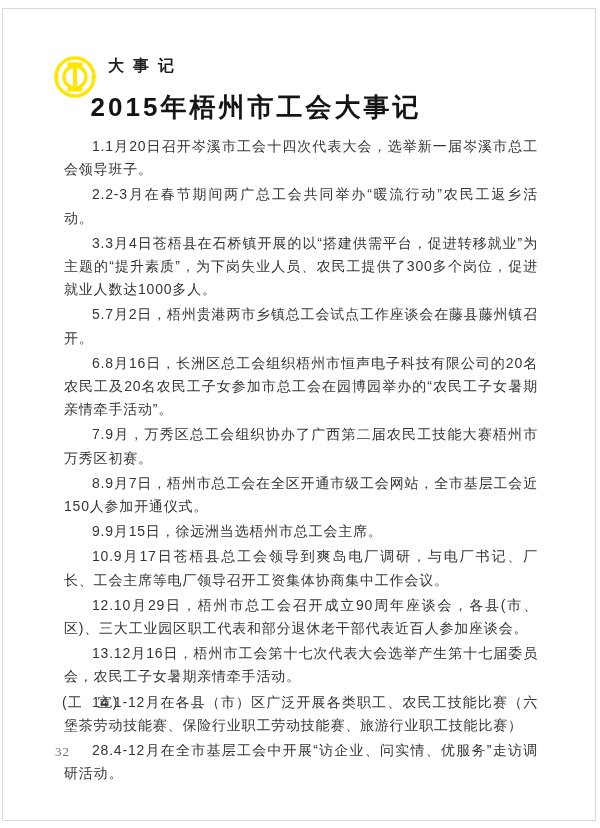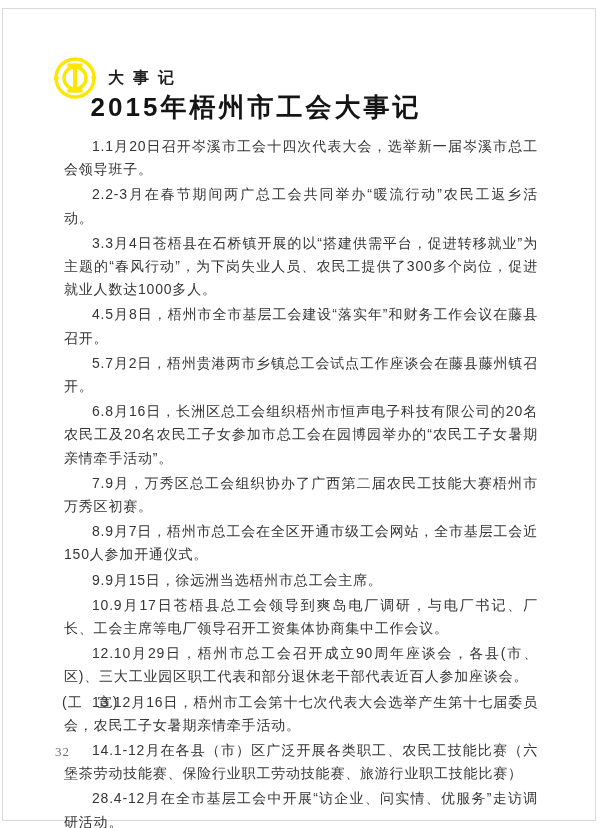--- a/index.html
+++ b/index.html
@@ -20,21 +20,20 @@
     border: 1px solid #d9d9d9;
     box-sizing: border-box;
     pointer-events: none;
   }
   .logo-row {
     position: absolute;
     left: 54px;
     top: 56px;
     height: 44px;
     display: flex;
-    align-items: center;
   }
   .logo-row svg { display: block; }
   .logo-label {
     margin-left: 12px;
     font-size: 16px;
     font-weight: 700;
     letter-spacing: 9px;
     color: #1f1f1f;
     white-space: nowrap;
   }
@@ -107,22 +106,21 @@
     </svg>
   </span>
   <span class="logo-label">大事记</span>
 </div>
 
 <h1 class="page-title">2015年梧州市工会大事记</h1>
 
 <div class="event-list">
   <p>1.1月20日召开岑溪市工会十四次代表大会，选举新一届岑溪市总工会领导班子。</p>
   <p>2.2-3月在春节期间两广总工会共同举办“暖流行动”农民工返乡活动。</p>
-  <p>3.3月4日苍梧县在石桥镇开展的以“搭建供需平台，促进转移就业”为主题的“春风行动”，为下岗失业人员、农民工提供了300多个岗位，促进就业人数达1000多人。</p>
-  <p>4.5月8日，梧州市全市基层工会建设“落实年”和财务工作会议在藤县召开。</p>
+  <p>3.3月4日苍梧县在石桥镇开展的以“搭建供需平台，促进转移就业”为主题的“提升素质”，为下岗失业人员、农民工提供了300多个岗位，促进就业人数达1000多人。</p>
   <p>5.7月2日，梧州贵港两市乡镇总工会试点工作座谈会在藤县藤州镇召开。</p>
   <p>6.8月16日，长洲区总工会组织梧州市恒声电子科技有限公司的20名农民工及20名农民工子女参加市总工会在园博园举办的“农民工子女暑期亲情牵手活动”。</p>
   <p>7.9月，万秀区总工会组织协办了广西第二届农民工技能大赛梧州市万秀区初赛。</p>
   <p>8.9月7日，梧州市总工会在全区开通市级工会网站，全市基层工会近150人参加开通仪式。</p>
   <p>9.9月15日，徐远洲当选梧州市总工会主席。</p>
   <p>10.9月17日苍梧县总工会领导到爽岛电厂调研，与电厂书记、厂长、工会主席等电厂领导召开工资集体协商集中工作会议。</p>
   <p>12.10月29日，梧州市总工会召开成立90周年座谈会，各县(市、区)、三大工业园区职工代表和部分退休老干部代表近百人参加座谈会。</p>
   <p>13.12月16日，梧州市工会第十七次代表大会选举产生第十七届委员会，农民工子女暑期亲情牵手活动。</p>
   <p>14.1-12月在各县（市）区广泛开展各类职工、农民工技能比赛（六堡茶劳动技能赛、保险行业职工劳动技能赛、旅游行业职工技能比赛）</p>
   <p>28.4-12月在全市基层工会中开展“访企业、问实情、优服务”走访调研活动。</p>

